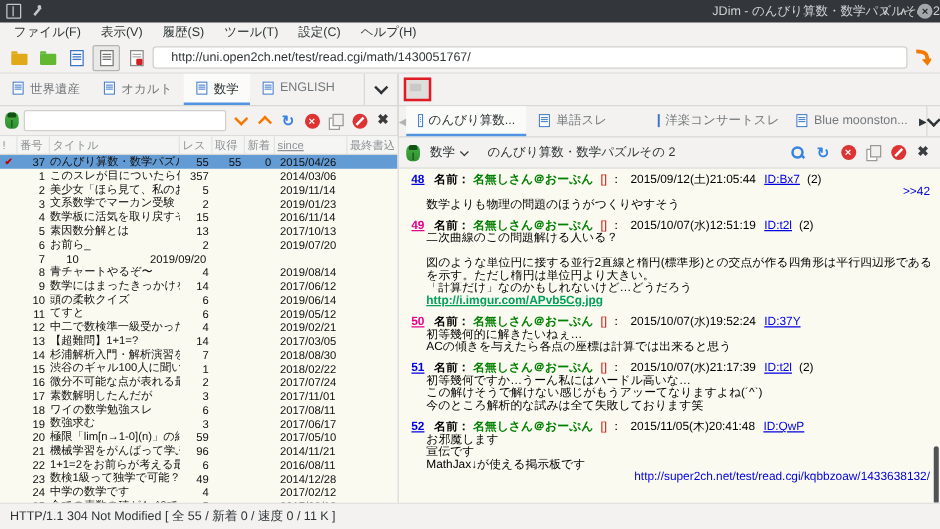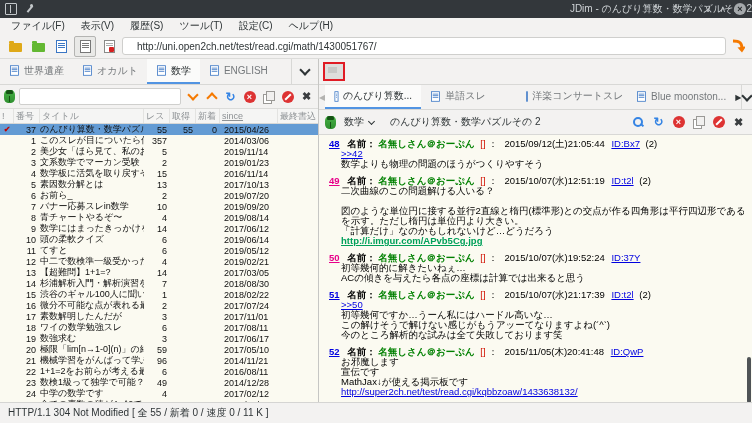--- a/index.html
+++ b/index.html
@@ -105,21 +105,21 @@
   .pmark{position:absolute;left:-9px;top:0;color:#f25500;font-weight:bold;font-size:9px;}
   .pnum{font-weight:bold;text-decoration:underline;margin-right:5px;cursor:pointer;}
   .plabel{font-weight:bold;}
   .pname{color:#008000;font-weight:bold;}
   .pmail{color:#d01000;margin-left:3px;}
   .psep{}
   .pdate{margin-left:4px;}
   .pid{color:#0000e0;text-decoration:underline;margin-left:4px;cursor:pointer;}
   .pcount{margin-left:3px;}
   .bline{padding-left:12px;min-height:10px;white-space:nowrap;overflow:hidden;}
-  .bline.anchor,.bline.link{color:#0000e0;text-decoration:underline;cursor:pointer;}
+  .bline.anchor,.bline.link{color:#0000e0;cursor:pointer;text-align:right;}
   .bline.glink{color:#00a05a;text-decoration:underline;cursor:pointer;font-weight:bold;}
   .vscroll{position:absolute;right:1px;top:0;bottom:0;width:4px;}
   .vscroll-handle{position:absolute;right:0;width:4px;height:46px;background:#4f5356;border-radius:2px;top:222px;}
   
   .statusbar{height:20px;display:flex;align-items:center;font-size:10px;color:#2e3436;padding-left:8px;background:#f3f2f1;}
 </style>
 </head>
 <body>
 
 <div class="titlebar">
@@ -294,21 +294,20 @@
     <span class="c-title">お前ら_</span>
     <span class="c-res">2</span>
     <span class="c-got"></span>
     <span class="c-new"></span>
     <span class="c-since">2019/07/20</span>
     <span class="c-last"></span>
   </div>
         <div class="trow">
     <span class="c-mark"></span>
     <span class="c-num">7</span>
-    <span class="c-title">バナー応募スレin数学</span>
     <span class="c-res">10</span>
     <span class="c-got"></span>
     <span class="c-new"></span>
     <span class="c-since">2019/09/20</span>
     <span class="c-last"></span>
   </div>
         <div class="trow">
     <span class="c-mark"></span>
     <span class="c-num">8</span>
     <span class="c-title">青チャートやるぞ〜</span>
@@ -607,21 +606,20 @@
       <a class="pnum" style="color: rgb(0, 0, 224);">51</a>
       <span class="plabel">名前：</span>
       <span class="pname">名無しさん＠おーぷん</span>
       <span class="pmail">[]</span>
       <span class="psep">：</span>
       <span class="pdate">2015/10/07(水)21:17:39</span>
       <a class="pid">ID:t2l</a>
       <span class="pcount">(2)</span>
     </div>
     <div class="pbody">
-            <div class="bline anchor">&gt;&gt;50</div>
             <div class="bline">初等幾何ですか…うーん私にはハードル高いな…</div>
             <div class="bline">この解けそうで解けない感じがもうアッーてなりますよね(´^`)</div>
             <div class="bline">今のところ解析的な試みは全て失敗しております笑</div>
           </div>
   </div>
         <div class="post">
     <div class="phead">
       <span class="pmark"></span>
       <a class="pnum" style="color: rgb(0, 0, 224);">52</a>
       <span class="plabel">名前：</span>

